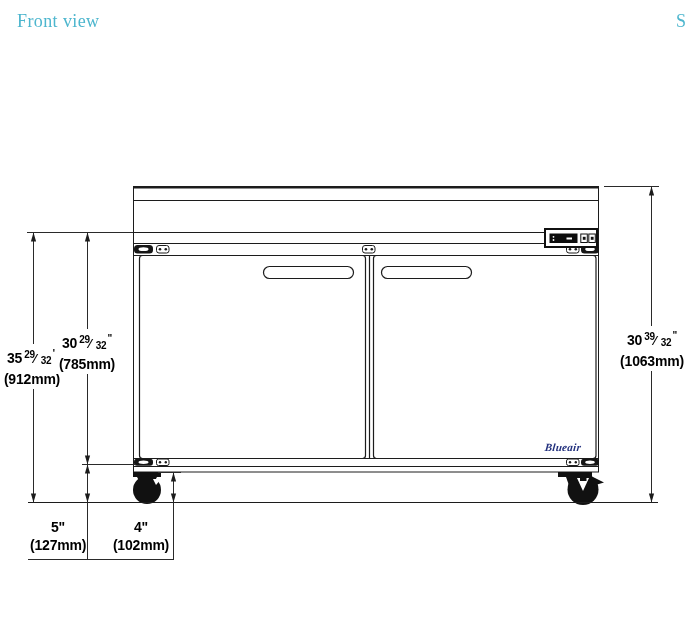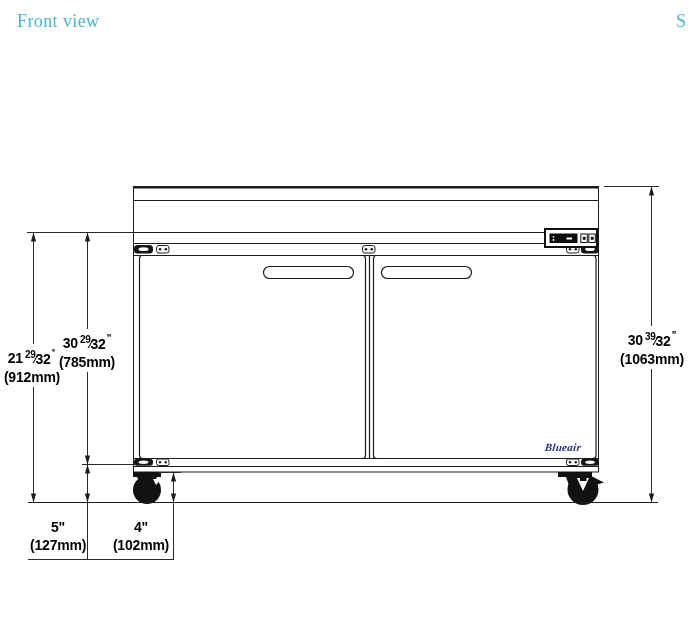--- a/index.html
+++ b/index.html
@@ -8,21 +8,21 @@
   svg.drawing{position:absolute;left:0;top:0;}
   .view-title{position:absolute;top:11px;font-family:"Liberation Serif",serif;
               font-size:18px;color:#4db6ce;letter-spacing:0.4px;white-space:nowrap;}
   .title-main{left:17px;}
   .title-side{left:676px;}
   .dim-label{position:absolute;text-align:center;font-weight:bold;color:#000;
              font-size:14px;line-height:18px;background:#fff;padding:1px 0;
              letter-spacing:-0.2px;white-space:nowrap;}
   .fnum{font-size:10px;vertical-align:5px;margin-left:2px;}
   .fsl{font-size:12px;margin:0 -1px;}
-  .fden{font-size:14px;vertical-align:-1px;}
+  .fden{font-size:10px;vertical-align:-1px;padding-left:6px;}
   .inch-sup{font-size:10px;vertical-align:6px;margin-left:1px;}
   .brand-logo{position:absolute;left:536px;top:441px;width:54px;text-align:center;
               font-family:"Liberation Serif",serif;font-style:italic;font-weight:bold;
               font-size:11px;color:#23317e;transform:skewX(-6deg);letter-spacing:0.3px;}
 </style>
 </head>
 <body>
 
 <div class="canvas">
 
@@ -141,21 +141,21 @@
       <polygon points="651.5,502.5 648.9,493.5 654.1,493.5"></polygon>
     </g>
   </svg>
 
   <div class="view-title title-main">Front view</div>
   <div class="view-title title-side">S</div>
 
   <div class="brand-logo">Blueair</div>
 
   <div class="dim-label" style="left:0px;top:344px;width:64px;">
-    <div class="dim-in"><span>21</span><sup class="fnum">29</sup><span class="fsl">⁄</span><sub class="fden">32</sub><sup class="inch-sup">"</sup></div>
+    <div class="dim-in"><span>35</span><sup class="fnum">29</sup><span class="fsl">⁄</span><sub class="fden">32</sub><sup class="inch-sup">"</sup></div>
     <div class="dim-mm">(912mm)</div>
   </div>
 
   <div class="dim-label" style="left:55px;top:329px;width:64px;">
     <div class="dim-in"><span>30</span><sup class="fnum">29</sup><span class="fsl">⁄</span><sub class="fden">32</sub><sup class="inch-sup">"</sup></div>
     <div class="dim-mm">(785mm)</div>
   </div>
 
   <div class="dim-label" style="left:617px;top:326px;width:70px;">
     <div class="dim-in"><span>30</span><sup class="fnum">39</sup><span class="fsl">⁄</span><sub class="fden">32</sub><sup class="inch-sup">"</sup></div>

